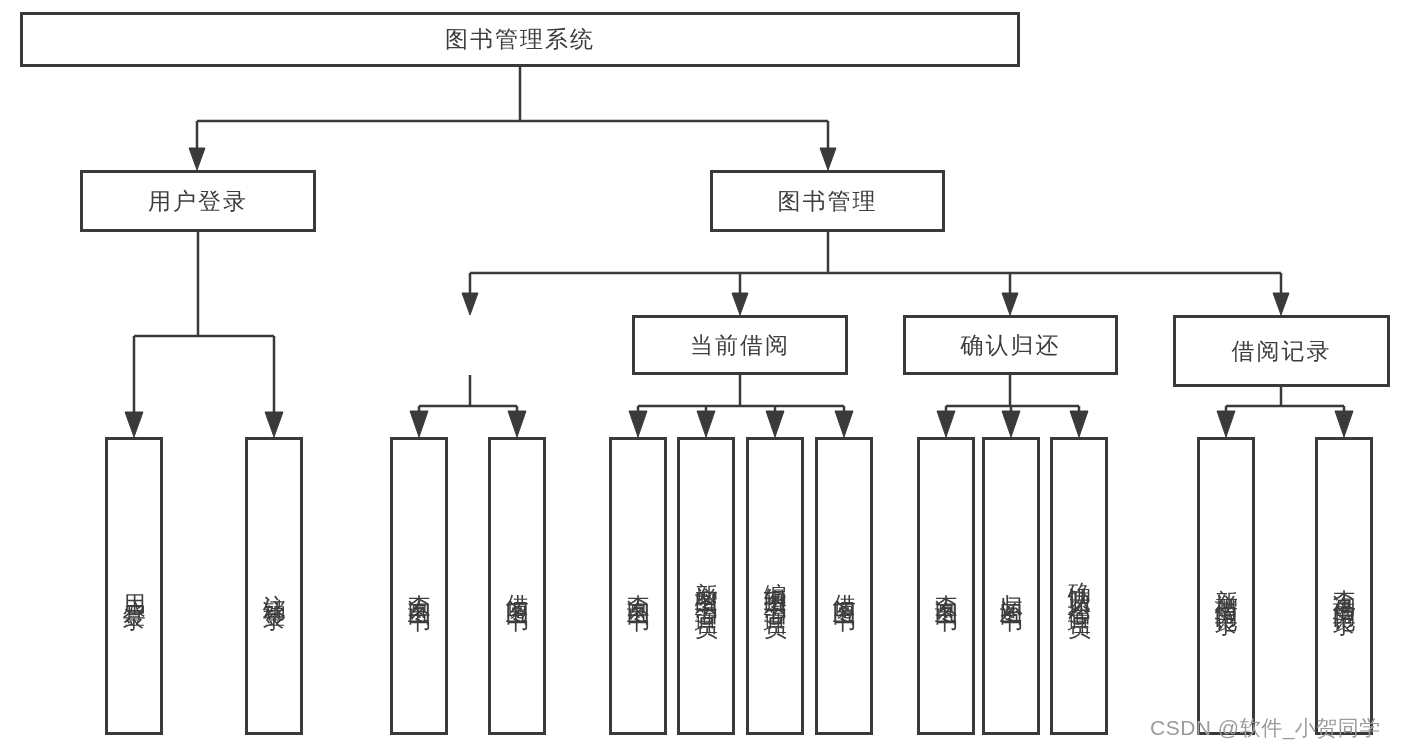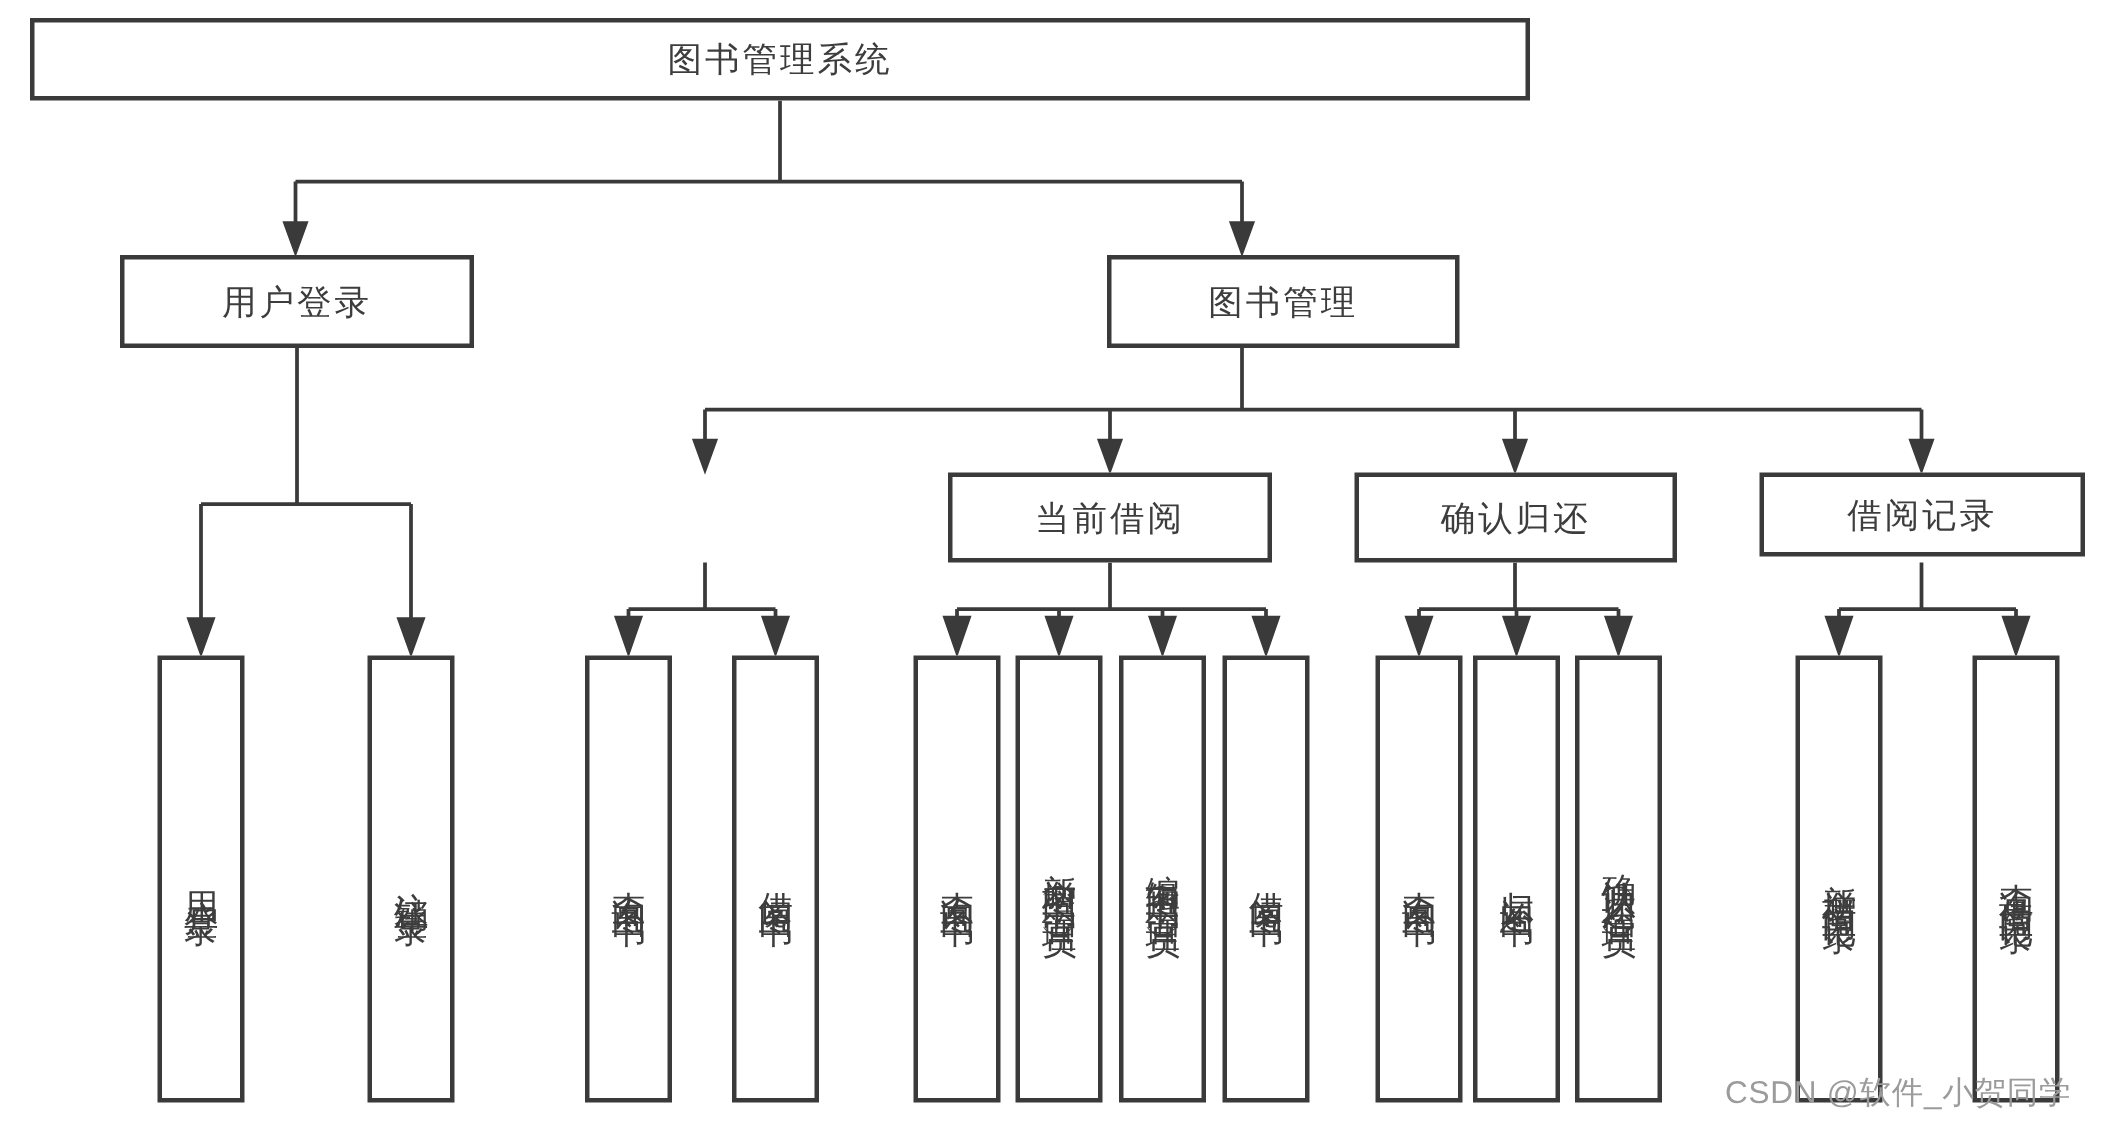--- a/index.html
+++ b/index.html
@@ -159,25 +159,25 @@
       <line x1="1226" y1="406" x2="1226" y2="413"></line>
       <polygon points="1217,411 1235,411 1226,437"></polygon>
       <line x1="1344" y1="406" x2="1344" y2="413"></line>
       <polygon points="1335,411 1353,411 1344,437"></polygon>
     </g>
   </svg>
 
   <div class="node root h" style="left:20px; top:12px; width:1000px; height:55px;">图书管理系统</div>
 
   <div class="node h" style="left:80px; top:170px; width:236px; height:62px;">用户登录</div>
-  <div class="node h" style="left:710px; top:170px; width:235px; height:62px;margin-left:28px;">图书管理</div>
+  <div class="node h" style="left:710px; top:170px; width:235px; height:62px;">图书管理</div>
 
   <div class="node h" style="left:632px; top:315px; width:216px; height:60px;">当前借阅</div>
   <div class="node h" style="left:903px; top:315px; width:215px; height:60px;">确认归还</div>
-  <div class="node h" style="left:1173px; top:315px; width:217px; height:56px;font-family:Liberation Serif, serif;">借阅记录</div>
+  <div class="node h" style="left:1173px; top:315px; width:217px; height:72px;font-family:Liberation Serif, serif;">借阅记录</div>
 
   <div class="leaf" style="left:105px;">
     <span>用户登录</span>
   </div>
   <div class="leaf" style="left:245px;">
     <span>注销登录</span>
   </div>
 
   <div class="leaf" style="left:390px;">
     <span>查询图书</span>

